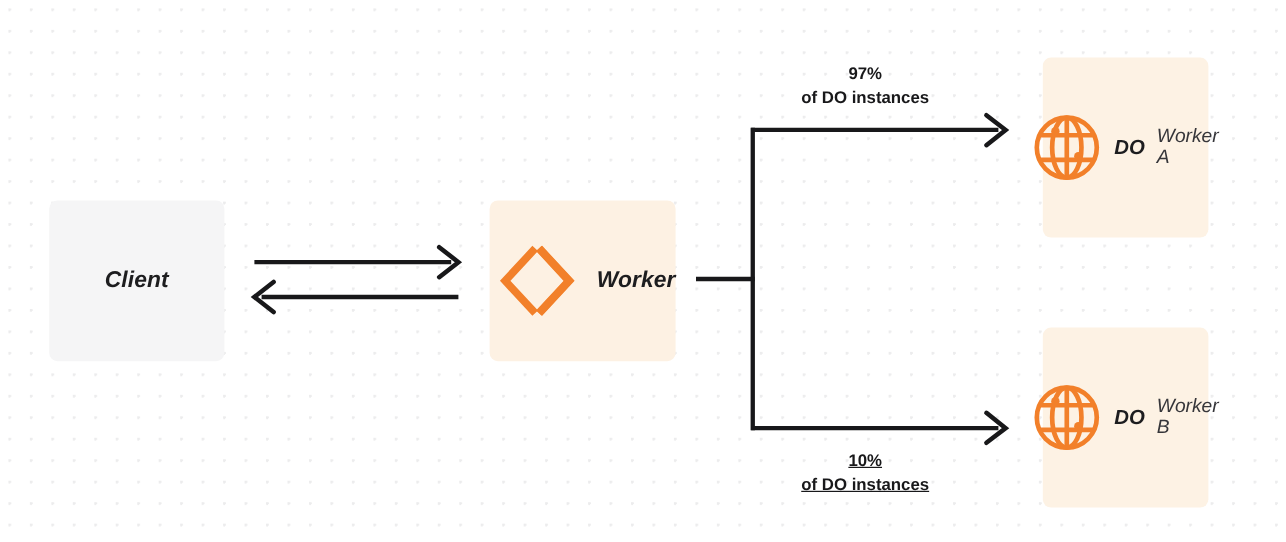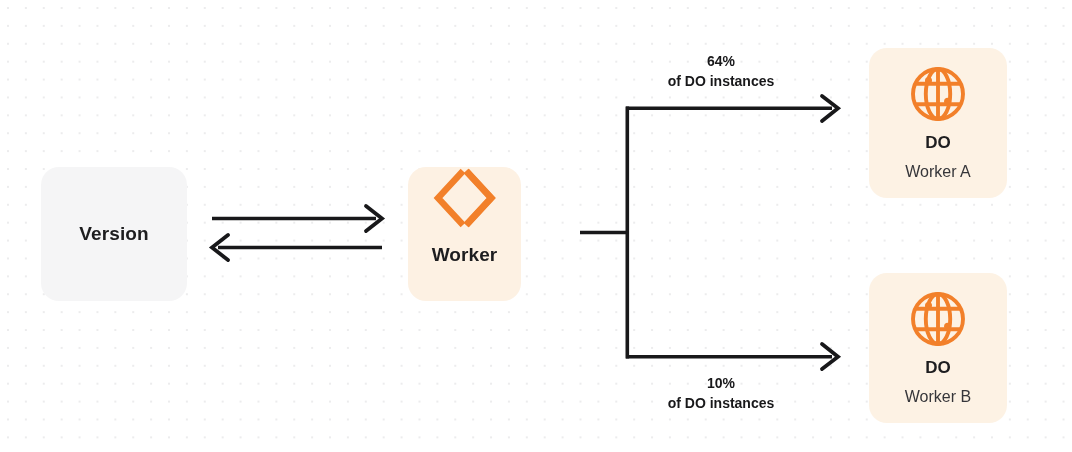--- a/index.html
+++ b/index.html
@@ -29,42 +29,43 @@
     left: 0;
     top: 0;
     width: 1072px;
     height: 452px;
     pointer-events: none;
   }
 
   .node {
     position: absolute;
     box-sizing: border-box;
-    border-radius: 18px;
+    border-radius: 7px;
     display: flex;
-    flex-direction: column;
+    flex-direction: row;
     align-items: center;
     justify-content: center;
+    font-style: italic;
   }
 
   .node-client {
     left: 41px;
     top: 167px;
     width: 146px;
     height: 134px;
     background: #f5f5f6;
   }
 
   .node-worker {
     left: 408px;
     top: 167px;
-    width: 113px;
+    width: 155px;
     height: 134px;
     background: #fdf1e3;
-    justify-content: flex-start;
+    justify-content: flex-end;
     gap: 16px;
   }
 
   .node-do-a {
     left: 869px;
     top: 48px;
     width: 138px;
     height: 150px;
     background: #fdf2e4;
     justify-content: center;
@@ -121,20 +122,21 @@
   .label-top {
     left: 623px;
     top: 52px;
     width: 196px;
   }
 
   .label-bottom {
     left: 623px;
     top: 374px;
     width: 196px;
+    text-decoration: underline;
   }
 </style>
 </head>
 <body>
 
 <div id="canvas">
 
   <svg class="svg-layer" viewBox="0 0 1072 452" width="1072" height="452" xmlns="http://www.w3.org/2000/svg">
 
     <g>
@@ -155,21 +157,21 @@
 
       <line x1="626" y1="108.3" x2="832" y2="108.3" stroke="#18181a" stroke-width="3.6" stroke-linecap="butt"></line>
       <polyline points="822,96 838,108.3 822,121" fill="none" stroke="#18181a" stroke-width="3.8" stroke-linecap="round" stroke-linejoin="miter"></polyline>
 
       <line x1="626" y1="356.8" x2="832" y2="356.8" stroke="#18181a" stroke-width="3.6" stroke-linecap="butt"></line>
       <polyline points="822,344 838,356.8 822,369" fill="none" stroke="#18181a" stroke-width="3.8" stroke-linecap="round" stroke-linejoin="miter"></polyline>
     </g>
   </svg>
 
   <div class="node node-client">
-    <span class="node-title">Version</span>
+    <span class="node-title">Client</span>
   </div>
 
   <div class="node node-worker">
     <span class="icon-wrap">
       <svg width="66" height="62" viewBox="0 0 66 62" xmlns="http://www.w3.org/2000/svg">
 
         <path d="M31 4 L6 31 L31 58" fill="none" stroke="#f2802a" stroke-width="6.4" stroke-linecap="butt" stroke-linejoin="miter"></path>
         <path d="M34.5 4 L59.5 31 L34.5 58" fill="none" stroke="#f2802a" stroke-width="6.4" stroke-linecap="butt" stroke-linejoin="miter"></path>
         <path d="M45.5 4 L70.5 31 L45.5 58" fill="none" stroke="#f2802a" stroke-width="6.4" stroke-linecap="butt" stroke-linejoin="miter" transform="translate(-11.5,0)"></path>
       </svg>
@@ -207,21 +209,21 @@
         </g>
         <circle cx="19.5" cy="15.4" r="3.5" fill="#f2802a"></circle>
         <circle cx="38.6" cy="36.2" r="3.5" fill="#f2802a"></circle>
       </svg>
     </span>
     <span class="node-title-small">DO</span>
     <span class="node-sub">Worker B</span>
   </div>
 
   <div class="edge-label label-top">
-    <div>64%</div>
+    <div>97%</div>
     <div>of DO instances</div>
   </div>
 
   <div class="edge-label label-bottom">
     <div>10%</div>
     <div>of DO instances</div>
   </div>
 
 </div>
 

